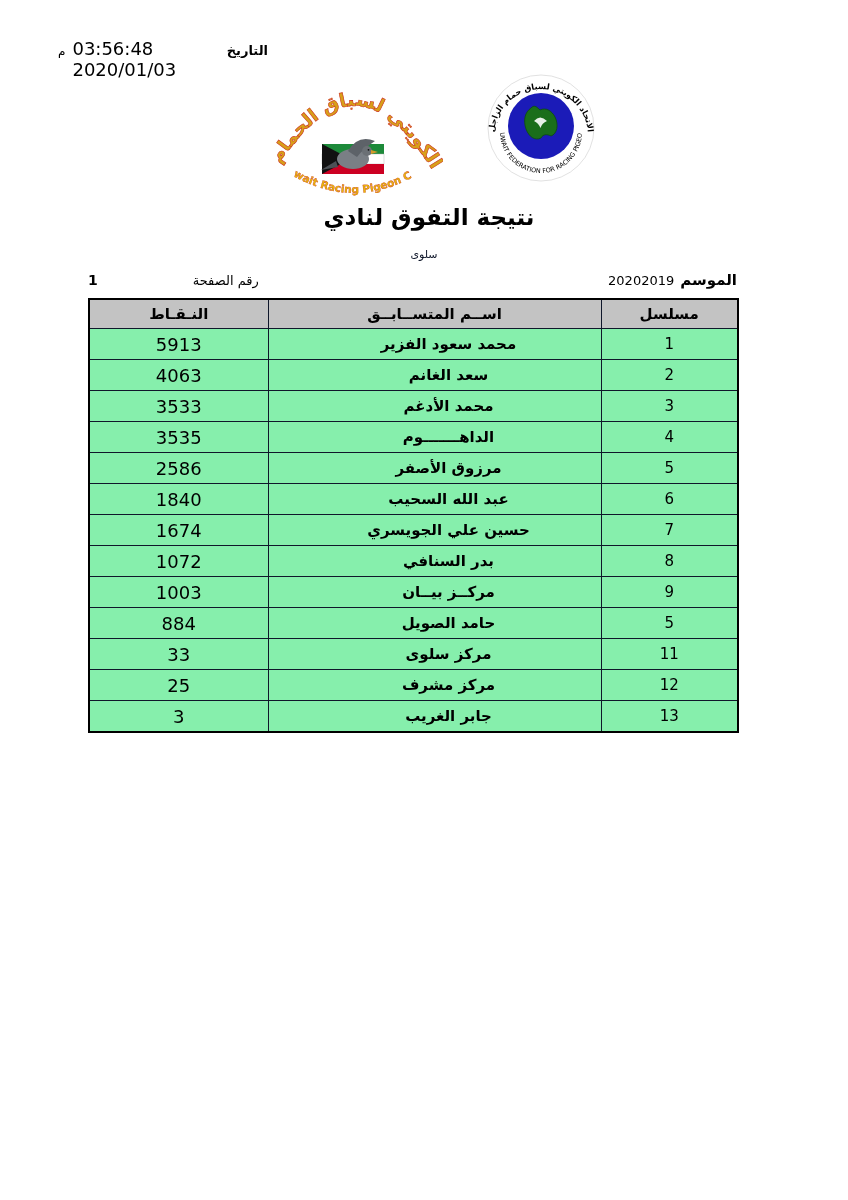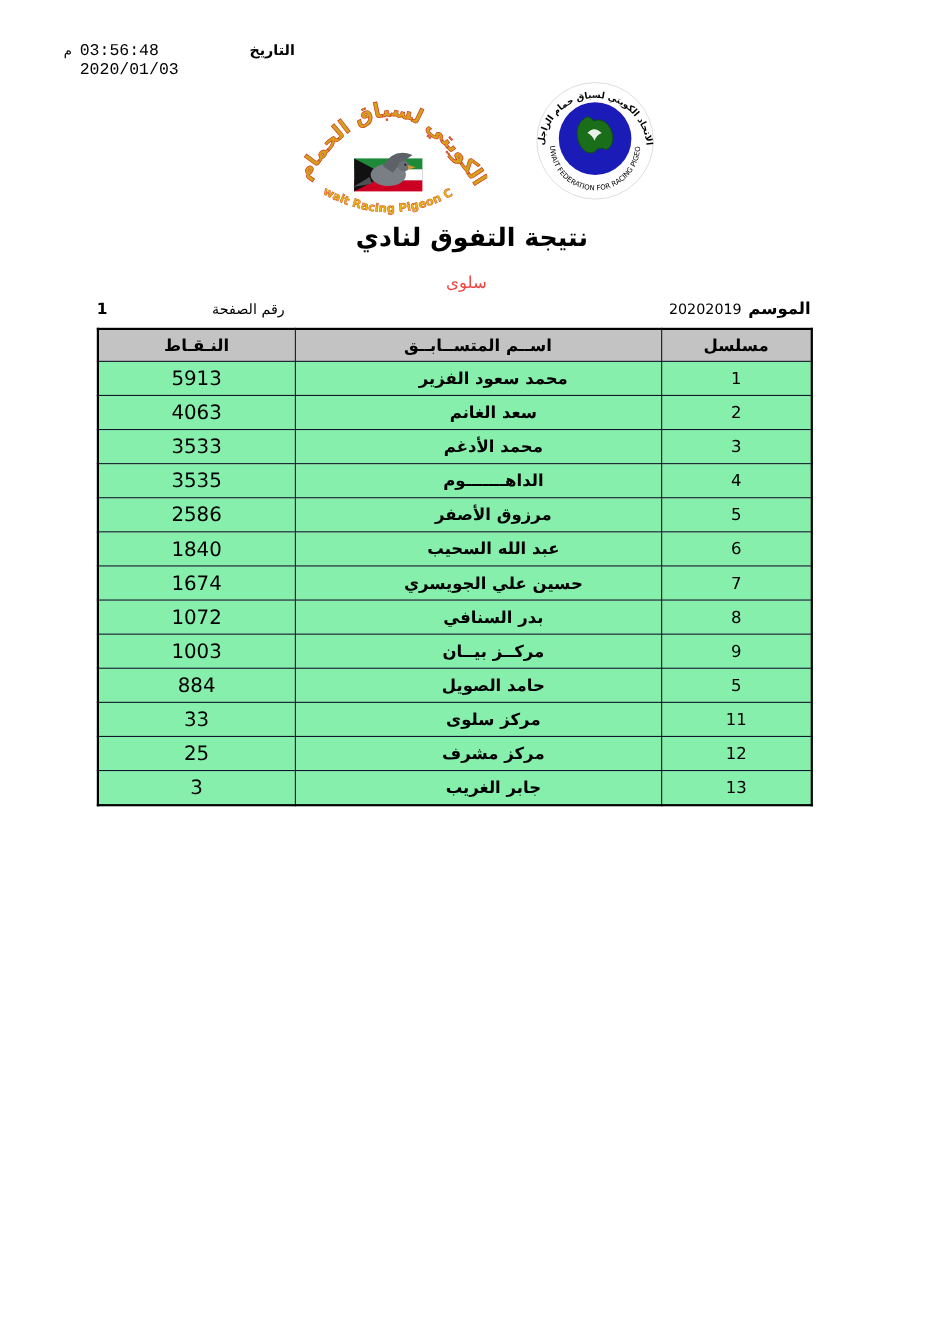--- a/index.html
+++ b/index.html
@@ -2,30 +2,30 @@
 <html lang="ar"><head>
 <meta charset="utf-8">
 <style>
   html,body{margin:0;padding:0;background:#fff;}
   body{font-family:"DejaVu Sans","Liberation Sans",sans-serif;}
   .page{position:relative;width:848px;height:1200px;background:#fff;overflow:hidden;margin:0 auto;}
 
   
   .date-row{position:absolute;top:38px;left:58px;width:210px;display:flex;flex-direction:row;gap:7px;direction:rtl;align-items:baseline;font-size:13px;color:#000;}
   .date-row .lbl{font-weight:bold;}
-  .date-row .val{font-size:15px;font-family:Liberation Mono, monospace;}
+  .date-row .val{font-size:18px;}
   .date-row .suffix{font-size:12px;}
 
   
   .club-logo{position:absolute;top:74px;left:265px;width:178px;height:128px;}
   .fed-logo{position:absolute;top:68px;left:486px;width:110px;height:122px;}
 
   
   .doc-title{position:absolute;top:204px;left:5px;width:100%;text-align:center;font-size:23px;font-weight:bold;color:#000;}
-  .doc-subtitle{position:absolute;top:248px;left:0;width:100%;text-align:center;font-size:15px;color:#ef4444;}
+  .doc-subtitle{position:absolute;top:248px;left:0;width:100%;text-align:center;font-size:11px;color:#0f172a;}
 
   
   .meta-row{position:absolute;top:271px;left:88px;width:649px;display:flex;justify-content:space-between;direction:rtl;align-items:baseline;}
   .season-group{display:flex;direction:rtl;gap:6px;align-items:baseline;}
   .season-label{font-weight:bold;font-size:15px;}
   .season-value{font-size:13px;}
   .page-group{display:flex;direction:rtl;column-gap:95px;align-items:baseline;}
   .page-label{font-weight:normal;font-size:13px;}
   .page-value{font-weight:bold;font-size:14px;}
 

